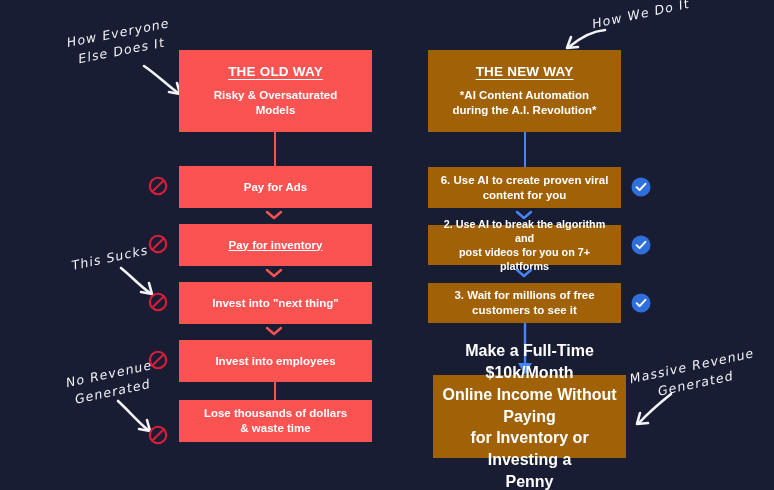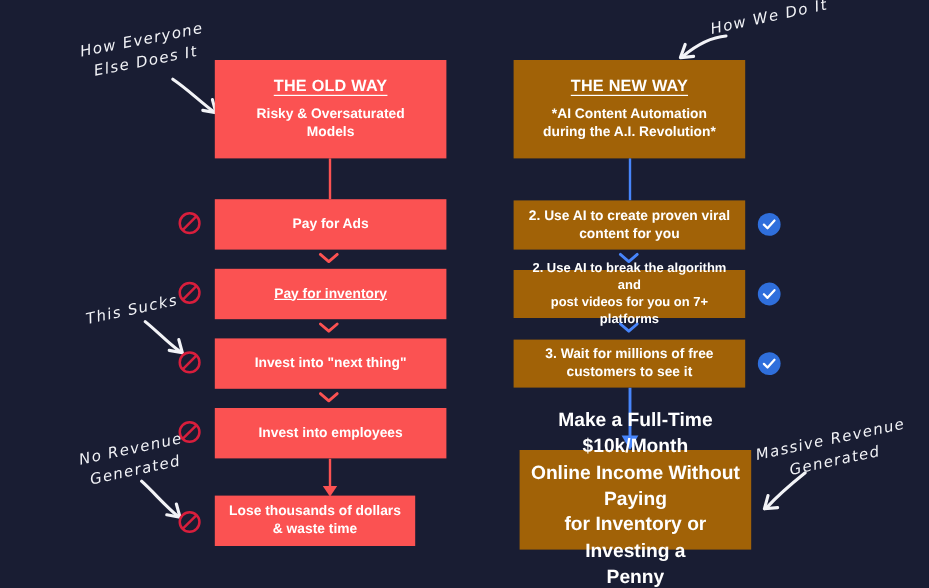--- a/index.html
+++ b/index.html
@@ -208,21 +208,21 @@
       <path d="M35 34 L24 32 M35 34 L32 23" stroke="#f2f3f7" stroke-width="2.6" fill="none" stroke-linecap="round"></path>
     </svg>
   </div>
 
   <div class="icon-no" style="left:148px; top:425px;">
     <svg width="20" height="20" viewBox="0 0 20 20">
       <circle cx="10" cy="10" r="8.2" fill="none" stroke="#d81e3c" stroke-width="2.1"></circle>
       <line x1="4.4" y1="15.6" x2="15.6" y2="4.4" stroke="#d81e3c" stroke-width="2.1" stroke-linecap="round"></line>
     </svg>
   </div>
-  <div class="node red" style="left:179px; top:413px; width:167px; height:42px;">
+  <div class="node red" style="left:179px; top:400px; width:193px; height:42px;">
     <div class="label" style="white-space: pre-line;">Lose thousands of dollars
 &amp; waste time</div>
   </div>
 
   <div class="hand" style="left: 581px; top: 5px; width: 120px; transform: rotate(-12deg); white-space: pre-line;">How We Do It</div>
 
   <div class="arrowdoodle" style="left:561px; top:27px; width:48px; height:32px;">
     <svg width="48" height="32" viewBox="0 0 48 32">
       <path d="M44 3 C32 4, 20 10, 8 20" stroke="#f2f3f7" stroke-width="2.6" fill="none" stroke-linecap="round"></path>
       <path d="M6 21 L17 20 M6 21 L10 10" stroke="#f2f3f7" stroke-width="2.6" fill="none" stroke-linecap="round"></path>
@@ -231,21 +231,21 @@
 
   <div class="node blue" style="left:428px; top:50px; width:193px; height:82px;">
     <div class="title">THE NEW WAY</div>
     <div class="sub" style="white-space: pre-line;">*AI Content Automation
 during the A.I. Revolution*</div>
   </div>
 
   <div class="vline blue" style="left:524px; top:132px; height:35px;"></div>
 
   <div class="node blue" style="left:428px; top:167px; width:193px; height:41px;">
-    <div class="label" style="white-space: pre-line;">2. Use AI to create proven viral
+    <div class="label" style="white-space: pre-line;">6. Use AI to create proven viral
 content for you</div>
   </div>
   <div class="icon-check" style="left:631px; top:177px;">
     <svg width="20" height="20" viewBox="0 0 20 20">
       <circle cx="10" cy="10" r="9.5" fill="#2f6fdc"></circle>
       <path d="M5.6 10.2 L8.6 13.2 L14.4 6.8" stroke="#ffffff" stroke-width="1.9" fill="none" stroke-linecap="round" stroke-linejoin="round"></path>
     </svg>
   </div>
 
   <div class="chev" style="left:515px; top:210px;">

